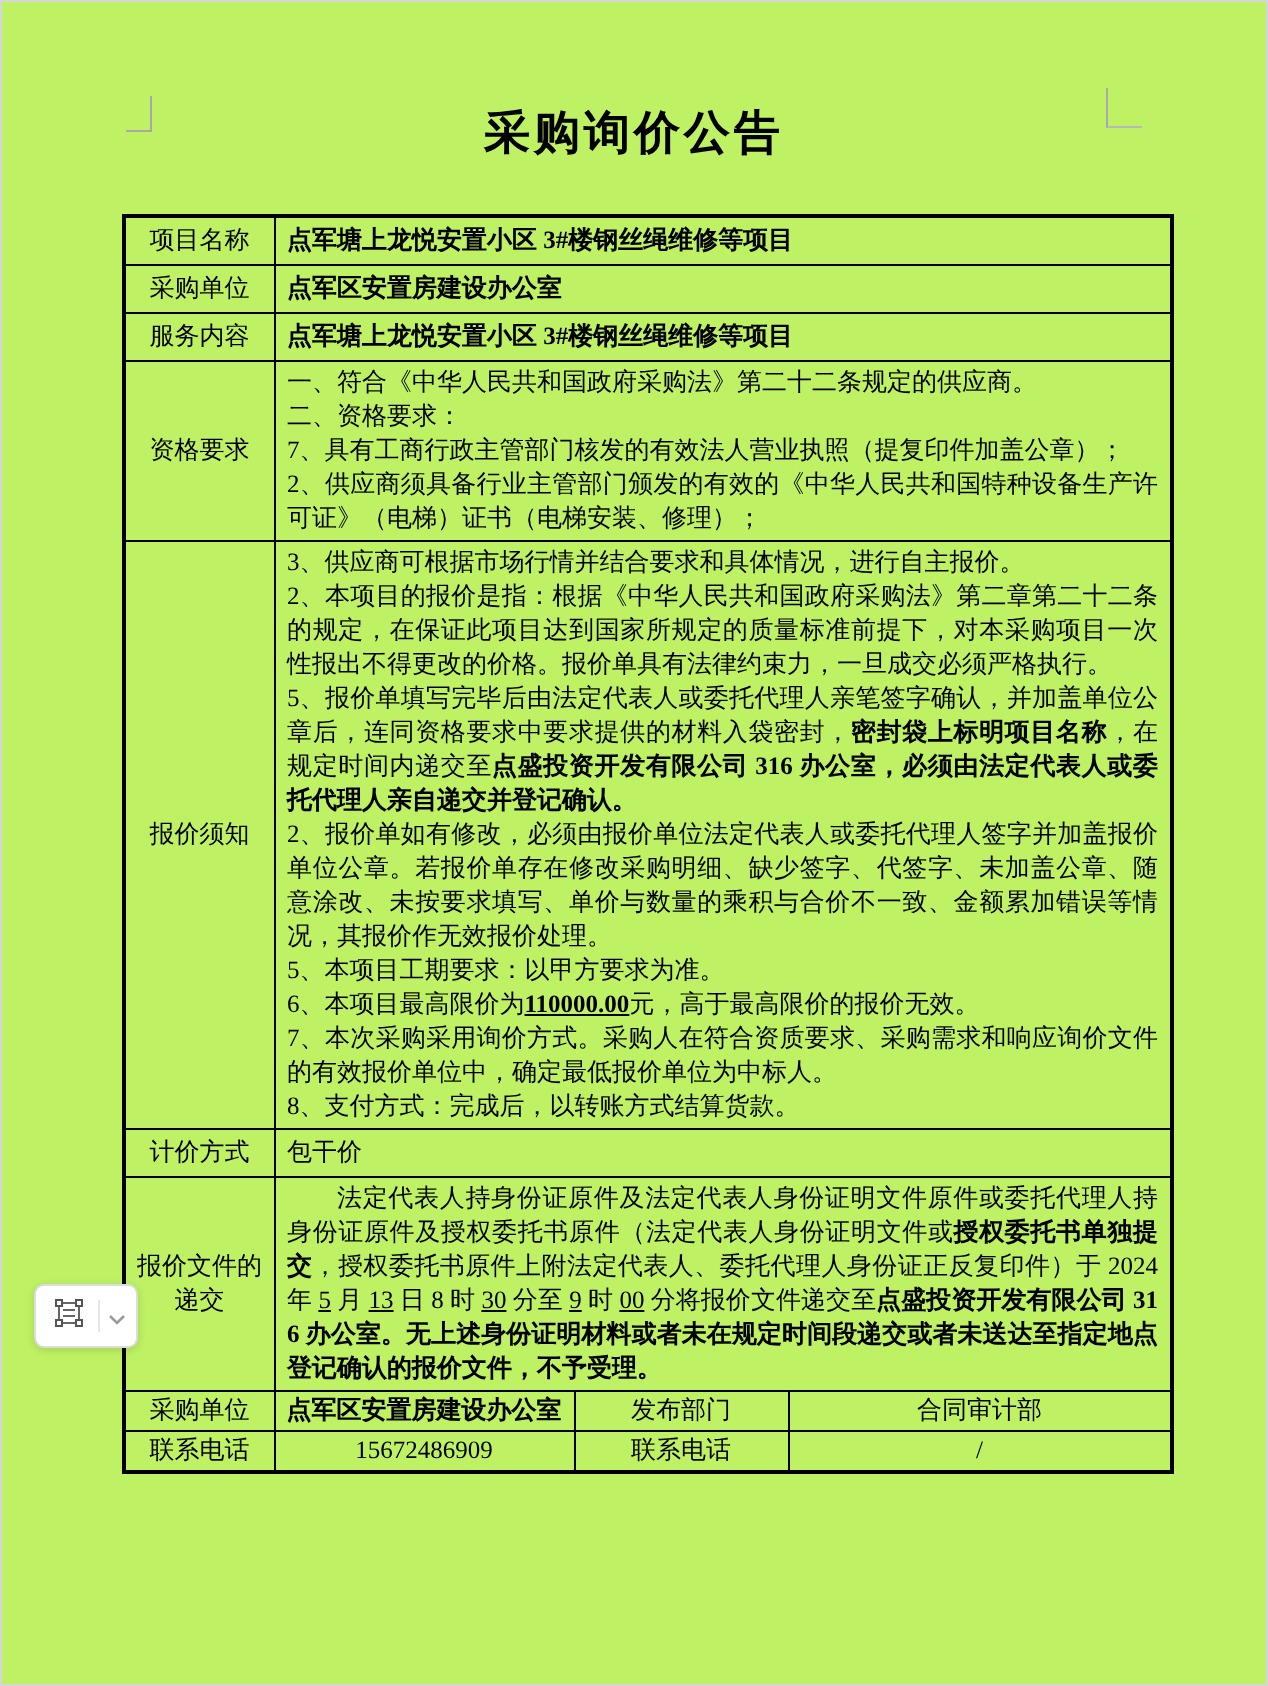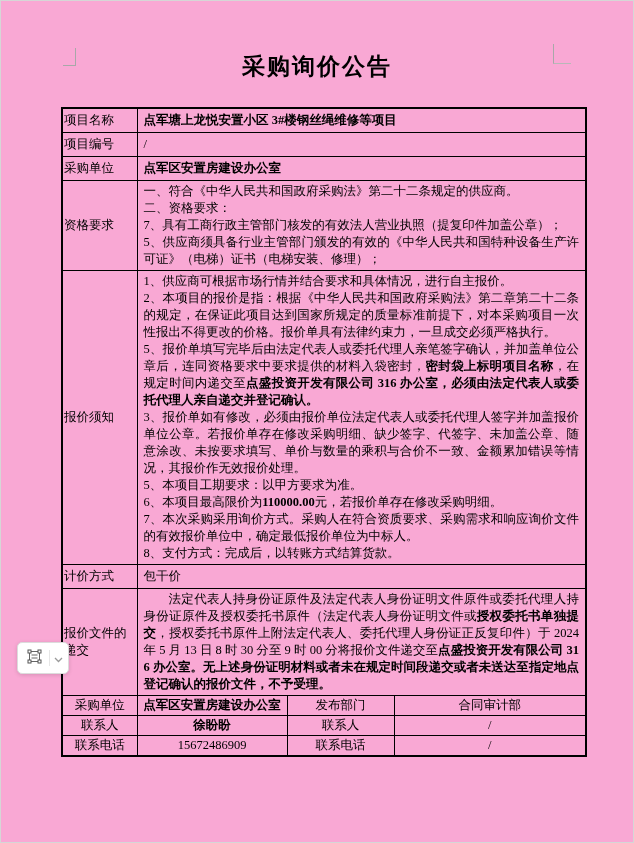--- a/index.html
+++ b/index.html
@@ -7,21 +7,21 @@
   body {
     position:relative;
     background:#ffffff;
     color:#000;
     font-family:"Liberation Serif","DejaVu Serif",serif;
     overflow:hidden;
   }
   .page {
     position:absolute; inset:0;
     border:1px solid #d6d6d6;
-    background:#f9a8d4;
+    background:#bef264;
   }
   .title {
     position:absolute; top:50px; left:0; width:100%;
     text-align:center;
     font-size:23px; font-weight:bold; letter-spacing:2px;
   }
   
   .mark { position:absolute; }
   .mark-left  { left:62px;  top:47px; width:13px; height:18px;
                 border-right:1px solid #a8a8a8; border-bottom:1px solid #a8a8a8; }
@@ -37,27 +37,28 @@
   }
   table.doc { border:2px solid #000; }
   td {
     border:1px solid #000;
     vertical-align:middle;
     padding:2px 6px;
     line-height:17px;
     word-break:break-all;
   }
   td.lbl {
+    text-align:center;
     padding:2px 1px;
   }
   td.val { text-align:left; }
   .v-bold { font-weight:bold; }
   .para { text-align:justify; }
   .para span.b { font-weight:bold; }
-  .para span.u { }
+  .para span.u { text-decoration:underline; }
   td.indent1 .para { text-indent:2em; }
   tr.simple td { height:24px; }
   tr.contact td { height:19px; padding:1px 4px; text-align:center; }
   td.media-row { height:76px; }
 
   
   .float-tool {
     position:absolute; left:16px; top:641px;
     height:32px;
     background:#fff;
@@ -91,70 +92,64 @@
         <col style="width:150px">
         <col style="width:107px">
         <col style="width:192px">
     </colgroup>
     <tbody>
         <tr class="simple">
       <td class="lbl">项目名称</td>
       <td class="val v-bold" colspan="3">点军塘上龙悦安置小区 3#楼钢丝绳维修等项目</td>
     </tr>
     <tr class="simple">
-      <td class="lbl">项目编号</td>
-      <td class="val" colspan="3">/</td>
+      <td class="lbl">采购单位</td>
+      <td class="val v-bold" colspan="3">点军区安置房建设办公室</td>
     </tr>
     <tr class="simple">
-      <td class="lbl">采购单位</td>
-      <td class="val v-bold" colspan="3">点军区安置房建设办公室</td>
+      <td class="lbl">服务内容</td>
+      <td class="val v-bold" colspan="3">点军塘上龙悦安置小区 3#楼钢丝绳维修等项目</td>
     </tr>
     <tr>
       <td class="lbl">资格要求</td>
       <td class="val" colspan="3">
             <div class="para"><span>一、符合《中华人民共和国政府采购法》第二十二条规定的供应商。</span></div>
             <div class="para"><span>二、资格要求：</span></div>
             <div class="para"><span>7、具有工商行政主管部门核发的有效法人营业执照（提复印件加盖公章）；</span></div>
-            <div class="para"><span>5、供应商须具备行业主管部门颁发的有效的《中华人民共和国特种设备生产许可证》（电梯）证书（电梯安装、修理）；</span></div>
+            <div class="para"><span>2、供应商须具备行业主管部门颁发的有效的《中华人民共和国特种设备生产许可证》（电梯）证书（电梯安装、修理）；</span></div>
           </td>
     </tr>
     <tr>
       <td class="lbl">报价须知</td>
       <td class="val" colspan="3">
-            <div class="para"><span>1、供应商可根据市场行情并结合要求和具体情况，进行自主报价。</span></div>
+            <div class="para"><span>3、供应商可根据市场行情并结合要求和具体情况，进行自主报价。</span></div>
             <div class="para"><span>2、本项目的报价是指：根据《中华人民共和国政府采购法》第二章第二十二条的规定，在保证此项目达到国家所规定的质量标准前提下，对本采购项目一次性报出不得更改的价格。报价单具有法律约束力，一旦成交必须严格执行。</span></div>
             <div class="para"><span>5、报价单填写完毕后由法定代表人或委托代理人亲笔签字确认，并加盖单位公章后，连同资格要求中要求提供的材料入袋密封，</span><span class="b">密封袋上标明项目名称</span><span>，在规定时间内递交至</span><span class="b">点盛投资开发有限公司 316 办公室，必须由法定代表人或委托代理人亲自递交并登记确认。</span></div>
-            <div class="para"><span>3、报价单如有修改，必须由报价单位法定代表人或委托代理人签字并加盖报价单位公章。若报价单存在修改采购明细、缺少签字、代签字、未加盖公章、随意涂改、未按要求填写、单价与数量的乘积与合价不一致、金额累加错误等情况，其报价作无效报价处理。</span></div>
+            <div class="para"><span>2、报价单如有修改，必须由报价单位法定代表人或委托代理人签字并加盖报价单位公章。若报价单存在修改采购明细、缺少签字、代签字、未加盖公章、随意涂改、未按要求填写、单价与数量的乘积与合价不一致、金额累加错误等情况，其报价作无效报价处理。</span></div>
             <div class="para"><span>5、本项目工期要求：以甲方要求为准。</span></div>
-            <div class="para"><span>6、本项目最高限价为</span><span class="b u">110000.00</span><span>元，若报价单存在修改采购明细。</span></div>
+            <div class="para"><span>6、本项目最高限价为</span><span class="b u">110000.00</span><span>元，高于最高限价的报价无效。</span></div>
             <div class="para"><span>7、本次采购采用询价方式。采购人在符合资质要求、采购需求和响应询价文件的有效报价单位中，确定最低报价单位为中标人。</span></div>
             <div class="para"><span>8、支付方式：完成后，以转账方式结算货款。</span></div>
           </td>
     </tr>
     <tr class="simple">
       <td class="lbl">计价方式</td>
       <td class="val" colspan="3">包干价</td>
     </tr>
     <tr>
       <td class="lbl">报价文件的递交</td>
       <td class="val indent1" colspan="3">
             <div class="para"><span>法定代表人持身份证原件及法定代表人身份证明文件原件或委托代理人持身份证原件及授权委托书原件（法定代表人身份证明文件或</span><span class="b">授权委托书单独提交</span><span>，授权委托书原件上附法定代表人、委托代理人身份证正反复印件）于 2024 年 </span><span class="u">5</span><span> 月 </span><span class="u">13</span><span> 日 8 时 </span><span class="u">30</span><span> 分至 </span><span class="u">9</span><span> 时 </span><span class="u">00</span><span> 分将报价文件递交至</span><span class="b">点盛投资开发有限公司 316 办公室。无上述身份证明材料或者未在规定时间段递交或者未送达至指定地点登记确认的报价文件，不予受理。</span></div>
           </td>
     </tr>
     <tr class="contact">
       <td class="lbl">采购单位</td>
       <td class="v-bold">点军区安置房建设办公室</td>
       <td class="lbl">发布部门</td>
       <td>合同审计部</td>
-    </tr>
-    <tr class="contact">
-      <td class="lbl">联系人</td>
-      <td class="v-bold">徐盼盼</td>
-      <td class="lbl">联系人</td>
-      <td>/</td>
     </tr>
     <tr class="contact">
       <td class="lbl">联系电话</td>
       <td>15672486909</td>
       <td class="lbl">联系电话</td>
       <td>/</td>
     </tr>
 
   </tbody>
     </table>

